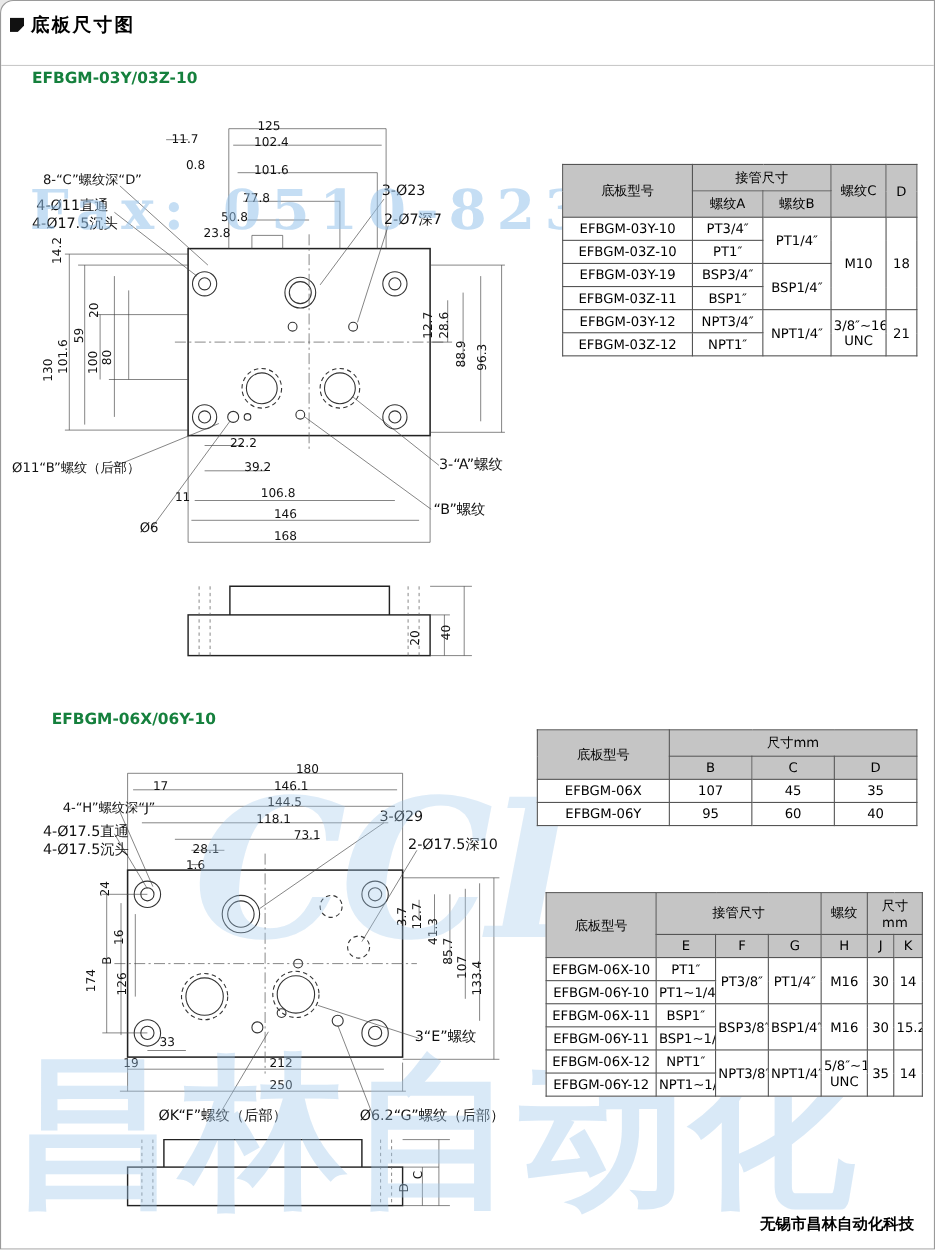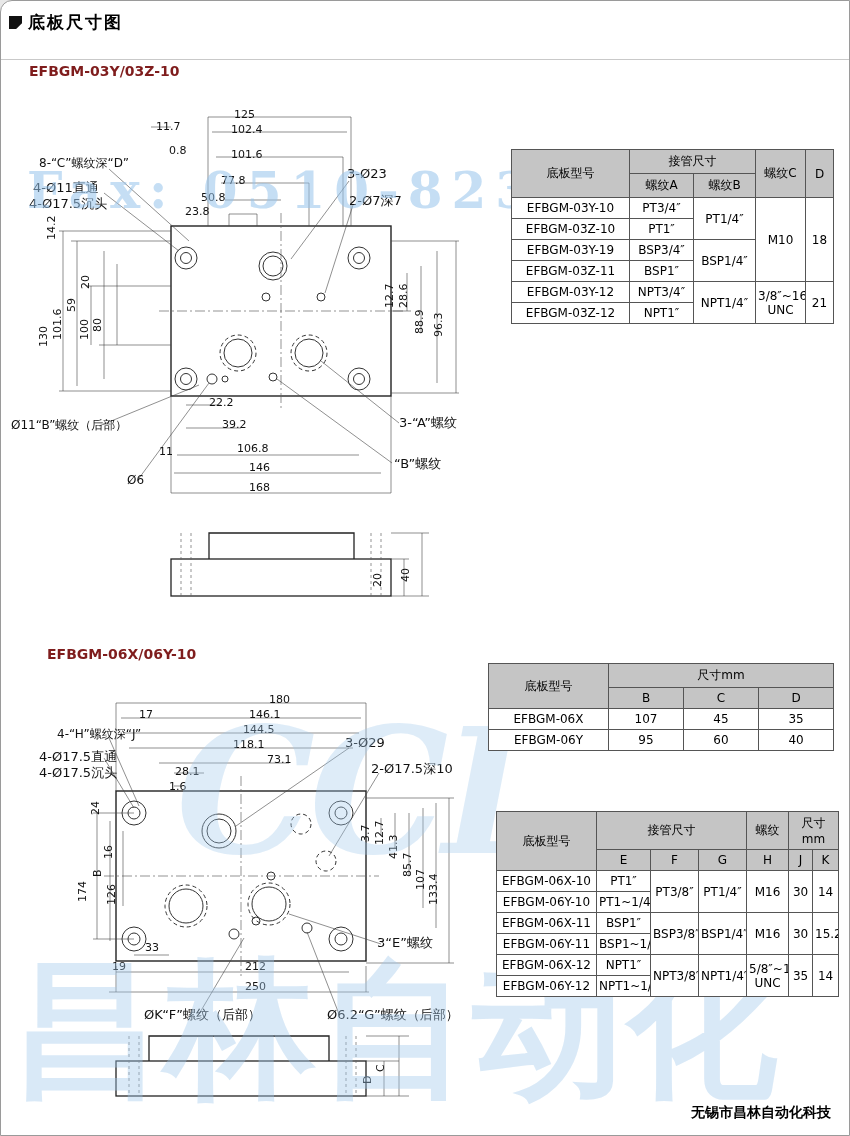--- a/index.html
+++ b/index.html
@@ -4,21 +4,21 @@
 <style>
   *{margin:0;padding:0;box-sizing:border-box}
   html,body{background:#e8e8e8}
   body{font-family:"DejaVu Sans","Liberation Sans",sans-serif}
   .page{position:relative;width:850px;height:1136px;margin:0 auto;background:#fff;
         border:1px solid #9a9a9a;border-radius:12px 0 0 0;overflow:hidden}
   .hdr{position:absolute;left:0;top:0;width:100%;height:59px;border-bottom:1px solid #c9c9c9;z-index:4}
   .marker{position:absolute;left:8px;top:15px;width:13px;height:13px;background:#111;
           clip-path:polygon(0 0,100% 0,100% 55%,55% 100%,0 100%)}
   .hdr h1{position:absolute;left:27px;top:10px;font-size:17px;font-weight:bold;color:#000;letter-spacing:2px}
-  .sec-title{position:absolute;font-size:14px;font-weight:bold;color:#7f1d1d;z-index:4}
+  .sec-title{position:absolute;font-size:14px;font-weight:bold;color:#15803d;z-index:4}
   .s1{left:28px;top:62px}
   .s2{left:46px;top:645px}
   .wm{position:absolute;z-index:3;pointer-events:none;font-family:"DejaVu Serif","Liberation Serif",serif;
       font-weight:bold;white-space:nowrap;color:rgba(150,195,235,.55)}
   .wm.tel{left:26px;top:70px;font-size:50px;letter-spacing:9px}
   .wm.fax{left:26px;top:160px;font-size:50px;letter-spacing:9px}
   .wm.logo{left:175px;top:688px;font-size:175px;font-style:italic;letter-spacing:-6px;color:rgba(160,200,235,.35)}
   .wm.brand{left:10px;top:930px;font-size:150px;letter-spacing:4px;color:rgba(160,200,235,.40)}
   .drawing{position:absolute;z-index:1}
   .drawing svg{display:block}

